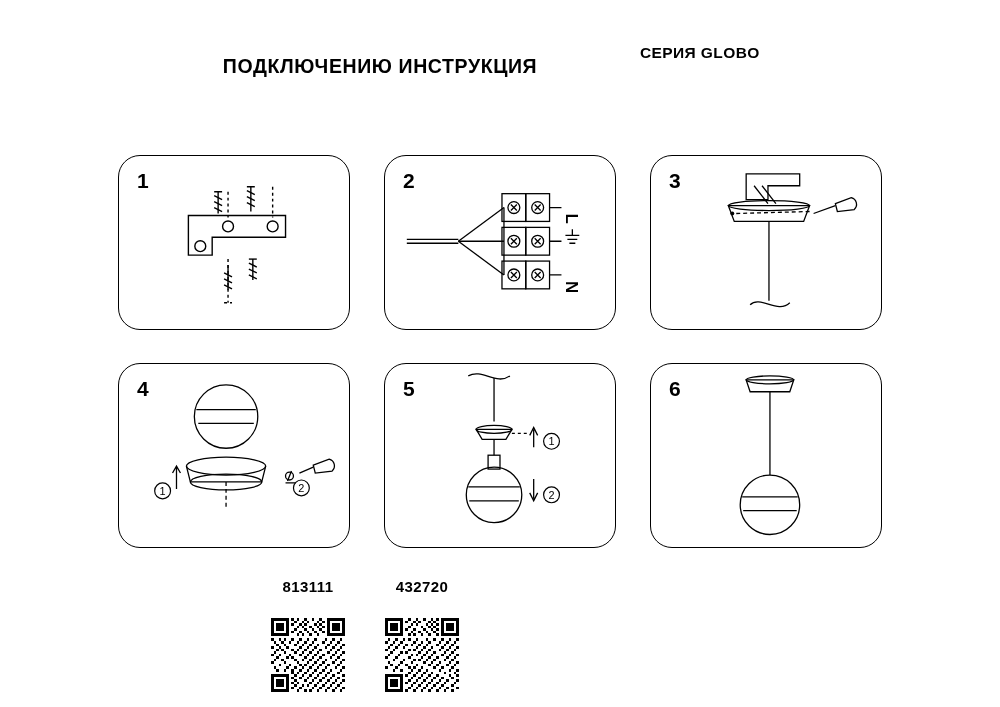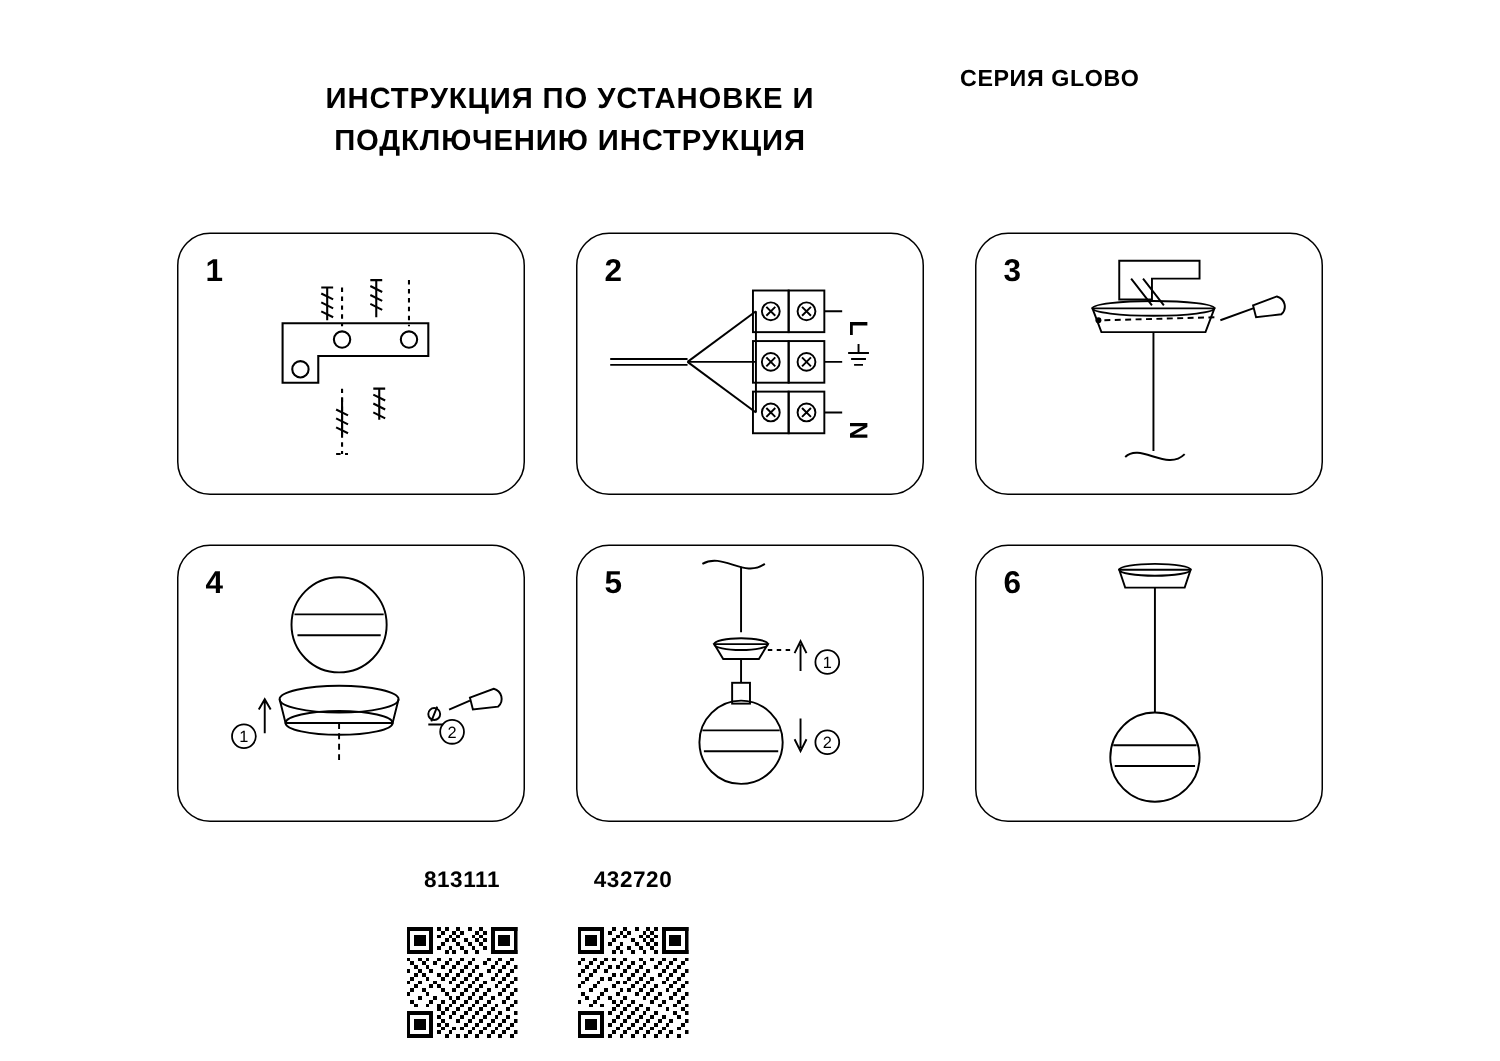--- a/index.html
+++ b/index.html
@@ -84,21 +84,20 @@
     display: block;
     margin: 0 auto;
   }
 </style>
 </head>
 <body>
 
 <div id="page">
 
   <div class="title-block">
-    <div class="title-line">ИНСТРУКЦИЯ ПО УСТАНОВКЕ И</div>
     <div class="title-line">ПОДКЛЮЧЕНИЮ ИНСТРУКЦИЯ</div>
   </div>
 
   <div class="series-block">
     <div class="series-line">СЕРИЯ GLOBO</div>
   </div>
 
   <div class="card" style="left:118px; top:155px; width:232px; height:175px;">
     <div class="num">1</div>
     <svg class="art" viewBox="0 0 232 175">

